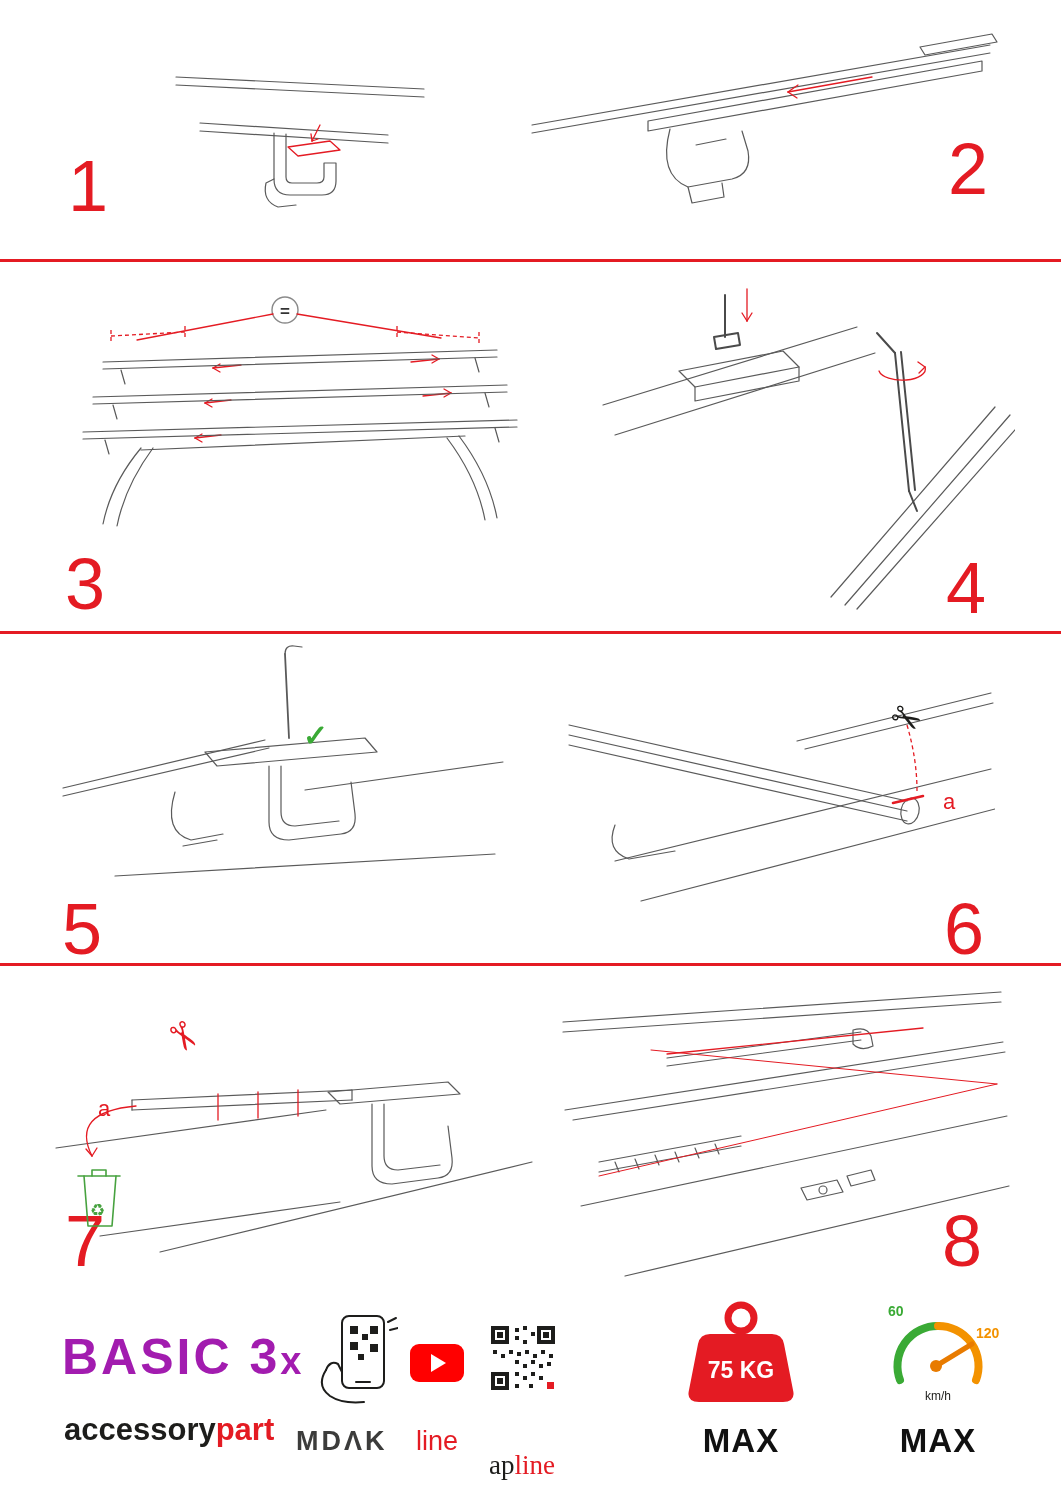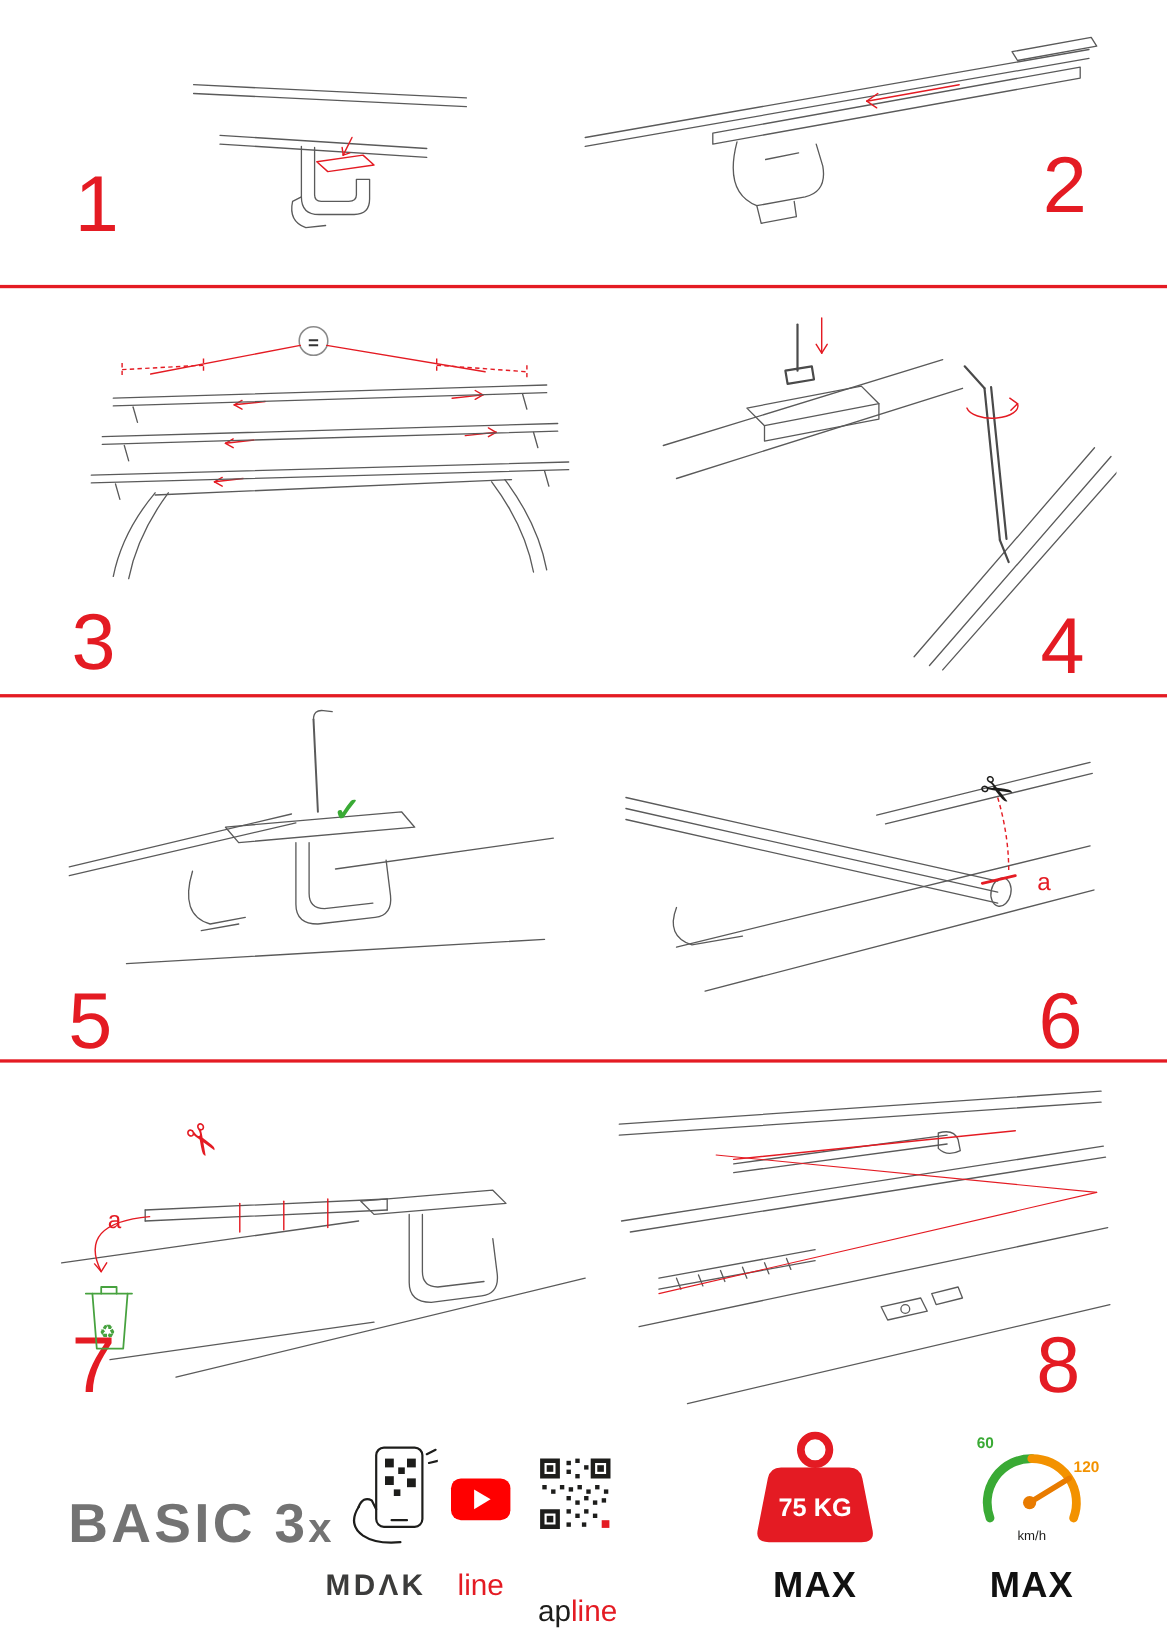--- a/index.html
+++ b/index.html
@@ -2,29 +2,29 @@
 <html><head>
 <meta charset="utf-8">
 <style>
   html,body{margin:0;padding:0;background:#ffffff;}
   #page{position:relative;width:1061px;height:1500px;background:#fff;
         font-family:"Liberation Sans",sans-serif;overflow:hidden;}
   .abs{position:absolute;}
   .step-num{position:absolute;font-size:72px;line-height:1;color:#e41b23;font-weight:400;}
   .divider{position:absolute;left:0;width:1061px;height:3px;background:#e41b23;}
   .brand-title{position:absolute;left:62px;top:1332px;font-size:50px;font-weight:bold;
-               color:#737373;letter-spacing:3px;line-height:1;margin-top:28px;}
+               color:#a21caf;letter-spacing:3px;line-height:1;}
   .brand-title .suffix{font-size:38px;}
   .brand-sub{position:absolute;left:64px;top:1414px;font-size:31px;font-weight:bold;line-height:1;}
   .brand-sub .black{color:#1d1d1b;}
   .brand-sub .red{color:#e41b23;}
   .partner{position:absolute;font-size:27px;line-height:1;}
   .partner.mdak{left:296px;top:1428px;color:#3c3c3b;letter-spacing:3px;font-weight:bold;}
   .partner.ipqi{left:416px;top:1428px;color:#e41b23;}
-  .partner.apline{left:489px;top:1452px;}
+  .partner.apline{left:489px;top:1452px;font-family:Liberation Serif, serif;}
   .partner.apline .black{color:#1d1d1b;}
   .partner.apline .red{color:#e41b23;}
   .max-label{position:absolute;top:1424px;font-size:33px;color:#111;font-weight:700;
              letter-spacing:1px;text-align:center;line-height:1;}
   .yt{position:absolute;left:410px;top:1344px;width:54px;height:38px;background:#ff0000;
       border-radius:9px;display:flex;align-items:center;justify-content:center;}
   .yt .play{width:0;height:0;border-left:15px solid #fff;border-top:9px solid transparent;
             border-bottom:9px solid transparent;margin-left:3px;}
   svg{display:block;}
   .sketch{stroke:#5a5a5a;fill:none;stroke-width:1.2;stroke-linejoin:round;stroke-linecap:round;}
@@ -258,20 +258,23 @@
     </g>
     <g class="redline">
       <path d="M112 74 L368 48"></path>
       <path d="M96 70 L442 104" stroke-width="1"></path>
       <path d="M44 196 L442 104" stroke-width="1"></path>
     </g>
   </svg>
 
   <div class="brand-title">
     <span>BASIC 3</span><span class="suffix">x</span>
+  </div>
+  <div class="brand-sub">
+    <span class="black">accessory</span><span class="red">part</span>
   </div>
 
   <svg class="abs" style="left:312px;top:1312px" width="86" height="92" viewBox="0 0 86 92">
     <g stroke="#1d1d1b" fill="none" stroke-width="2" stroke-linecap="round" stroke-linejoin="round">
       <rect x="30" y="4" width="42" height="72" rx="7"></rect>
       <path d="M44 70 L58 70"></path>
       <path d="M14 58 Q4 74 18 84 Q30 92 52 90"></path>
       <path d="M14 58 Q18 48 26 52 L30 60"></path>
       <path d="M76 10 L84 6"></path>
         <path d="M78 18 L86 16"></path>

